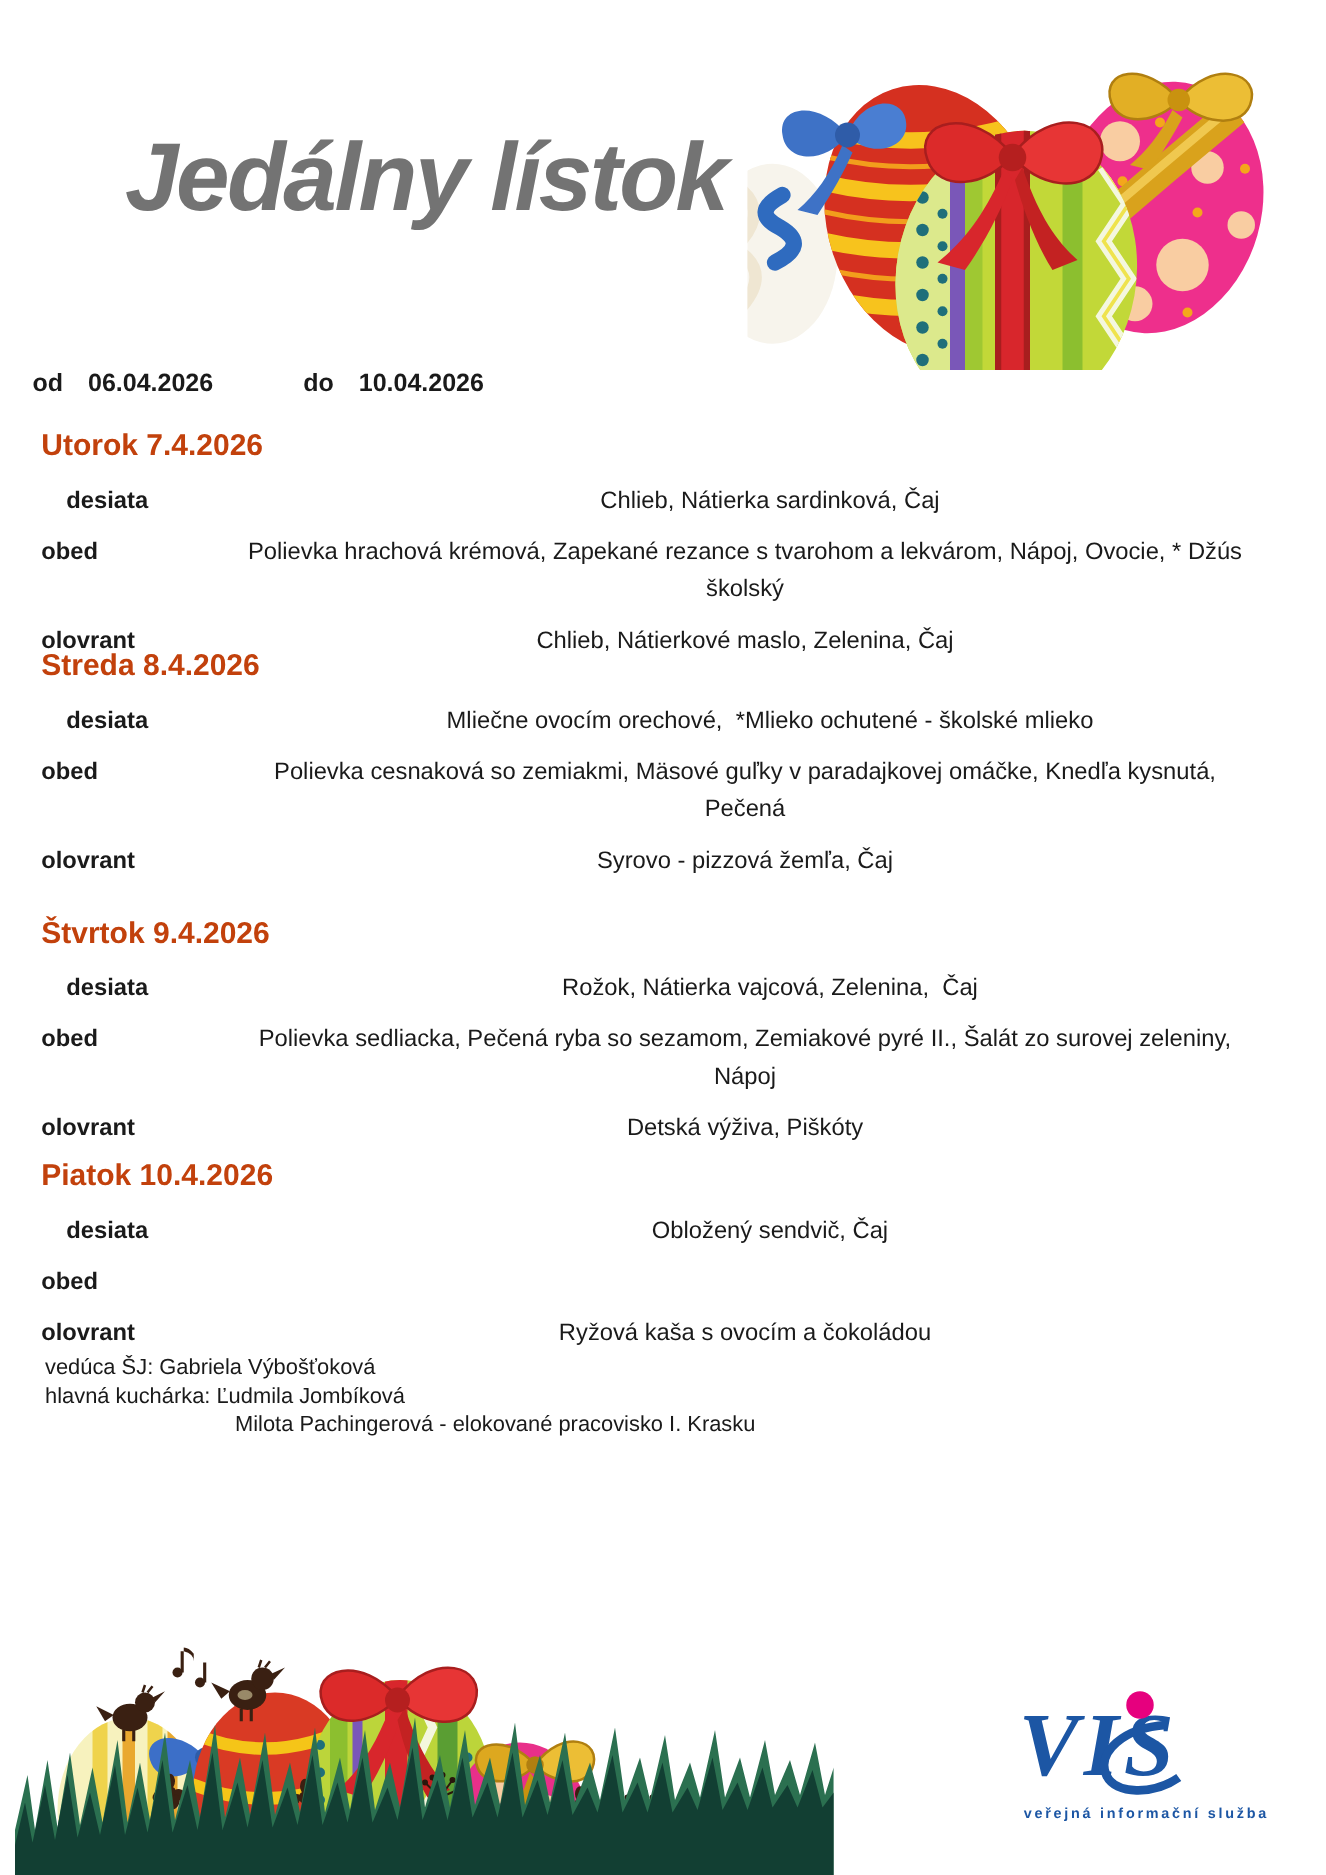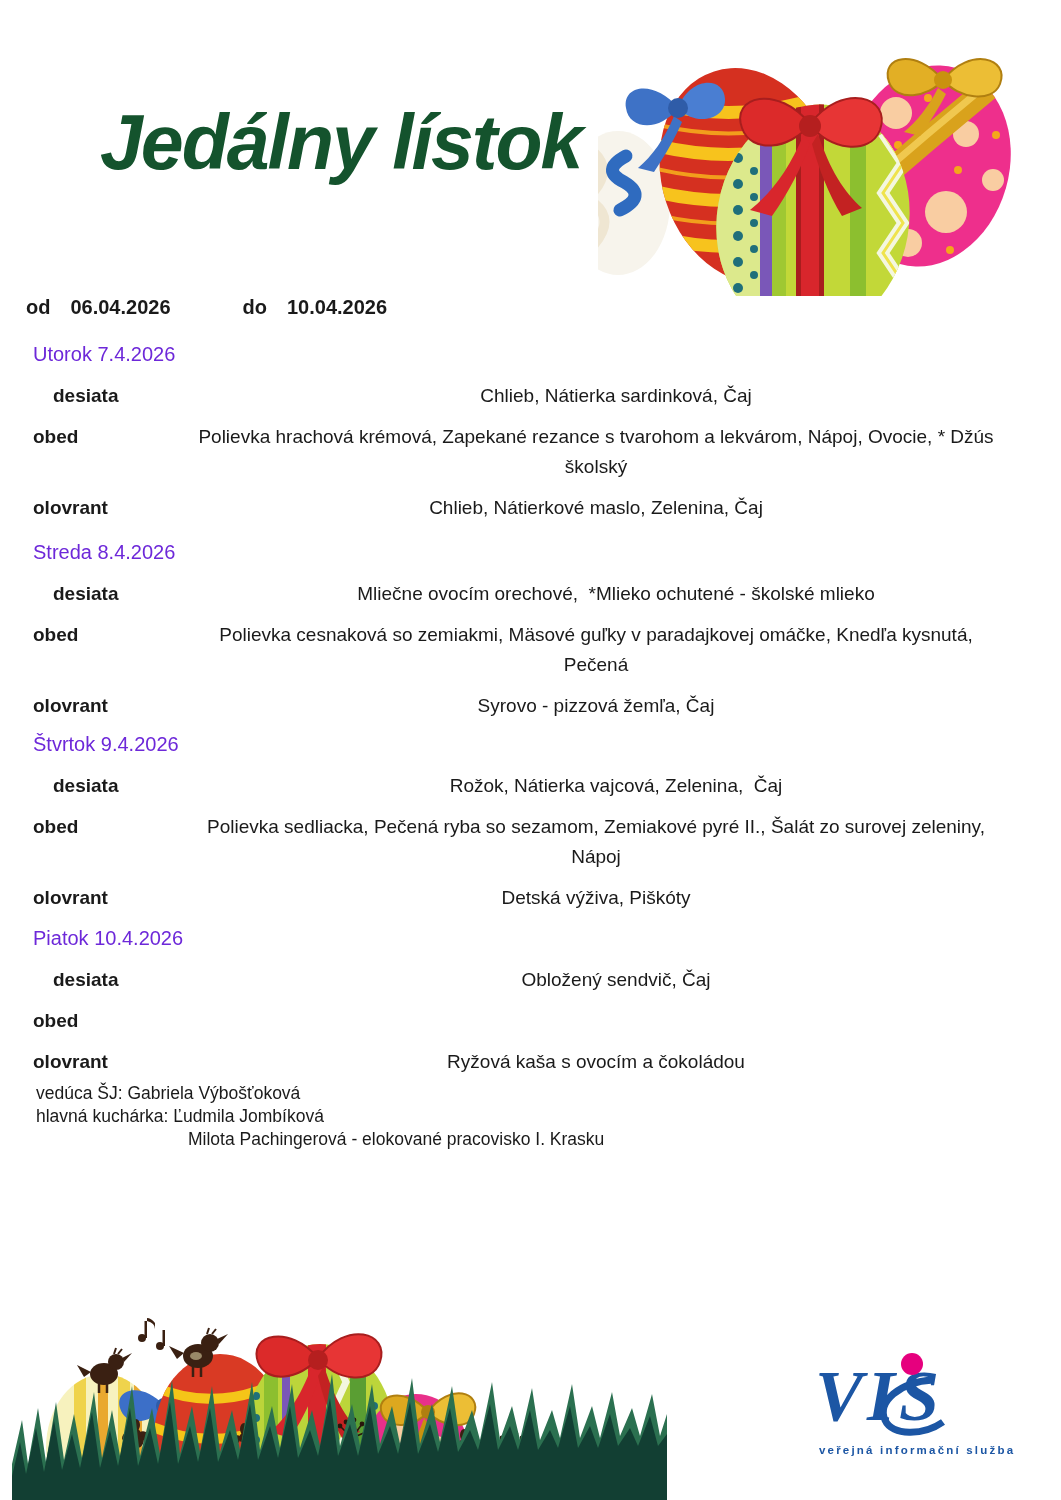--- a/index.html
+++ b/index.html
@@ -8,32 +8,32 @@
     position:relative;
     width:1061px; height:1500px;
     background:#ffffff;
     overflow:hidden;
     font-family:"Liberation Sans", sans-serif;
     color:#1a1a1a;
   }
   .title {
     position:absolute; left:100px; top:98px;
     font-size:77px; font-weight:bold; font-style:italic;
-    letter-spacing:-2px; color:#14532d;
+    letter-spacing:-2px; color:#737373;
     white-space:nowrap;
   }
   .eggs-top { position:absolute; left:598px; top:38px; width:435px; height:258px; }
   .date-line {
     position:absolute; left:26px; top:296px;
     font-size:20px; font-weight:bold; white-space:pre;
   }
   .date-line .gap-sm { display:inline-block; width:20px; }
   .date-line .gap-lg { display:inline-block; width:72px; }
   .day { position:absolute; left:33px; width:995px; }
-  .day h2 { font-size:20px; font-weight:normal; color:#6d28d9; }
+  .day h2 { font-size:24px; font-weight:bold; color:#c2410c; }
   .meal-row { display:flex; align-items:flex-start; }
   .meal-row.first { margin-top:15px;margin-left:20px; }
   .meal-row.rest  { margin-top:11px; }
   .meal-label {
     flex:0 0 163px; font-weight:bold; font-size:19px; line-height:30px;
   }
   .meal-text {
     flex:0 1 800px; max-width:800px;
     font-size:19px; line-height:30px; white-space:pre-wrap;text-align:center;
   }
@@ -179,21 +179,21 @@
     <div class="meal-row rest">
       <div class="meal-label">obed</div>
       <div class="meal-text">Polievka hrachová krémová, Zapekané rezance s tvarohom a lekvárom, Nápoj, Ovocie, * Džús školský</div>
     </div>
     <div class="meal-row rest">
       <div class="meal-label">olovrant</div>
       <div class="meal-text">Chlieb, Nátierkové maslo, Zelenina, Čaj</div>
     </div>
   </section>
 
-  <section class="day" style="top:541px">
+  <section class="day" style="top:519px">
     <h2>Streda 8.4.2026</h2>
     <div class="meal-row first">
       <div class="meal-label">desiata</div>
       <div class="meal-text">Mliečne ovocím orechové,  *Mlieko ochutené - školské mlieko</div>
     </div>
     <div class="meal-row rest">
       <div class="meal-label">obed</div>
       <div class="meal-text">Polievka cesnaková so zemiakmi, Mäsové guľky v paradajkovej omáčke, Knedľa kysnutá, Pečená</div>
     </div>
     <div class="meal-row rest">

